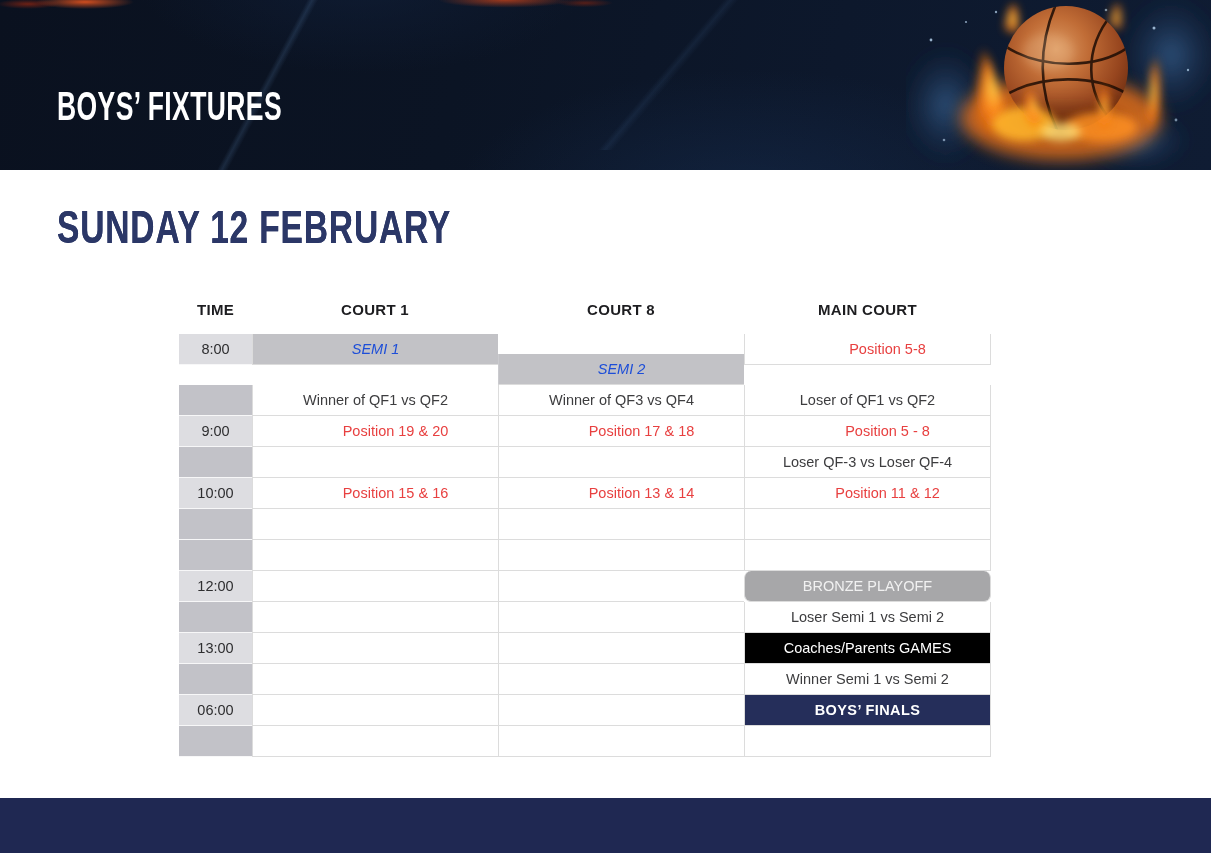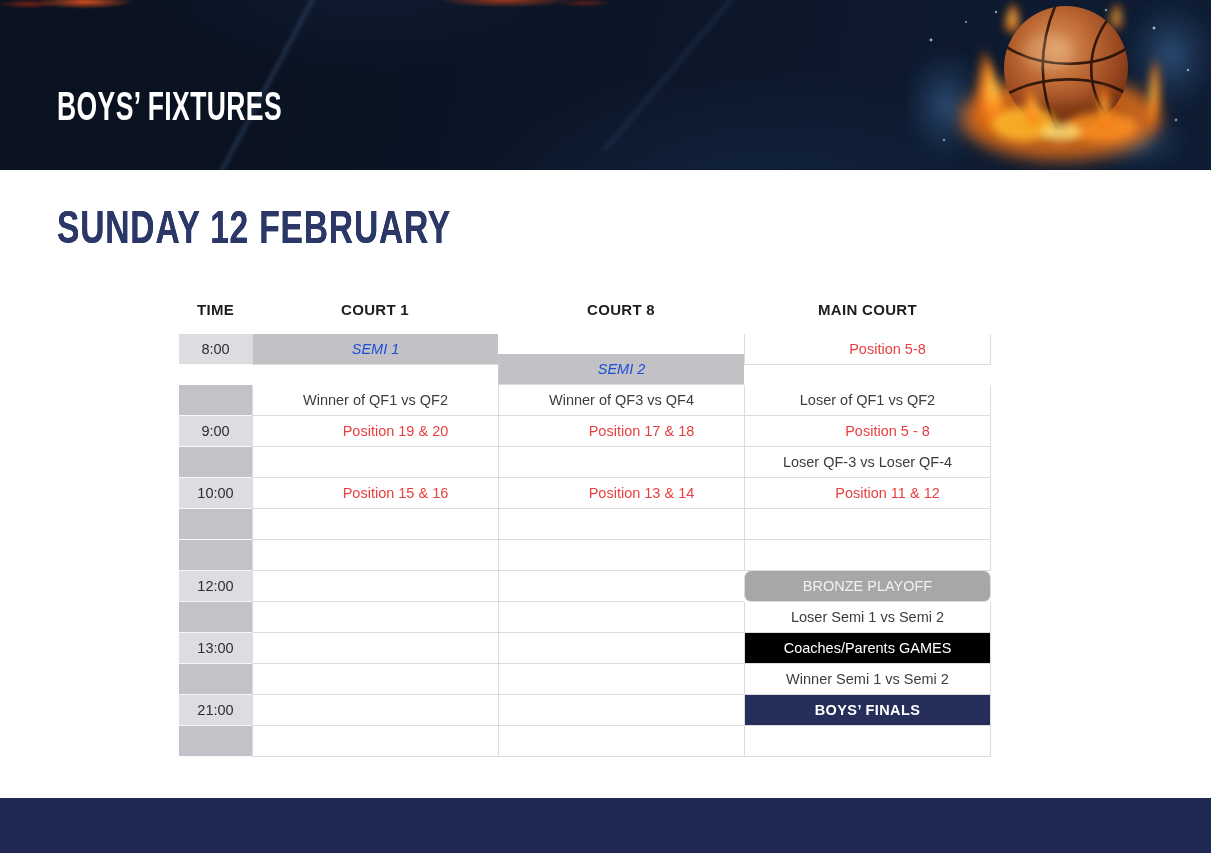--- a/index.html
+++ b/index.html
@@ -239,21 +239,21 @@
   </div>
 
   <div class="row">
     <div class="c time alt"></div>
     <div class="c"></div>
     <div class="c"></div>
     <div class="c mc">Winner Semi 1 vs Semi 2</div>
   </div>
 
   <div class="row">
-    <div class="c time">21:00</div>
+    <div class="c time">06:00</div>
     <div class="c"></div>
     <div class="c"></div>
     <div class="c mc navyband">BOYS’ FINALS</div>
   </div>
 
   <div class="row">
     <div class="c time alt"></div>
     <div class="c"></div>
     <div class="c"></div>
     <div class="c mc"></div>

